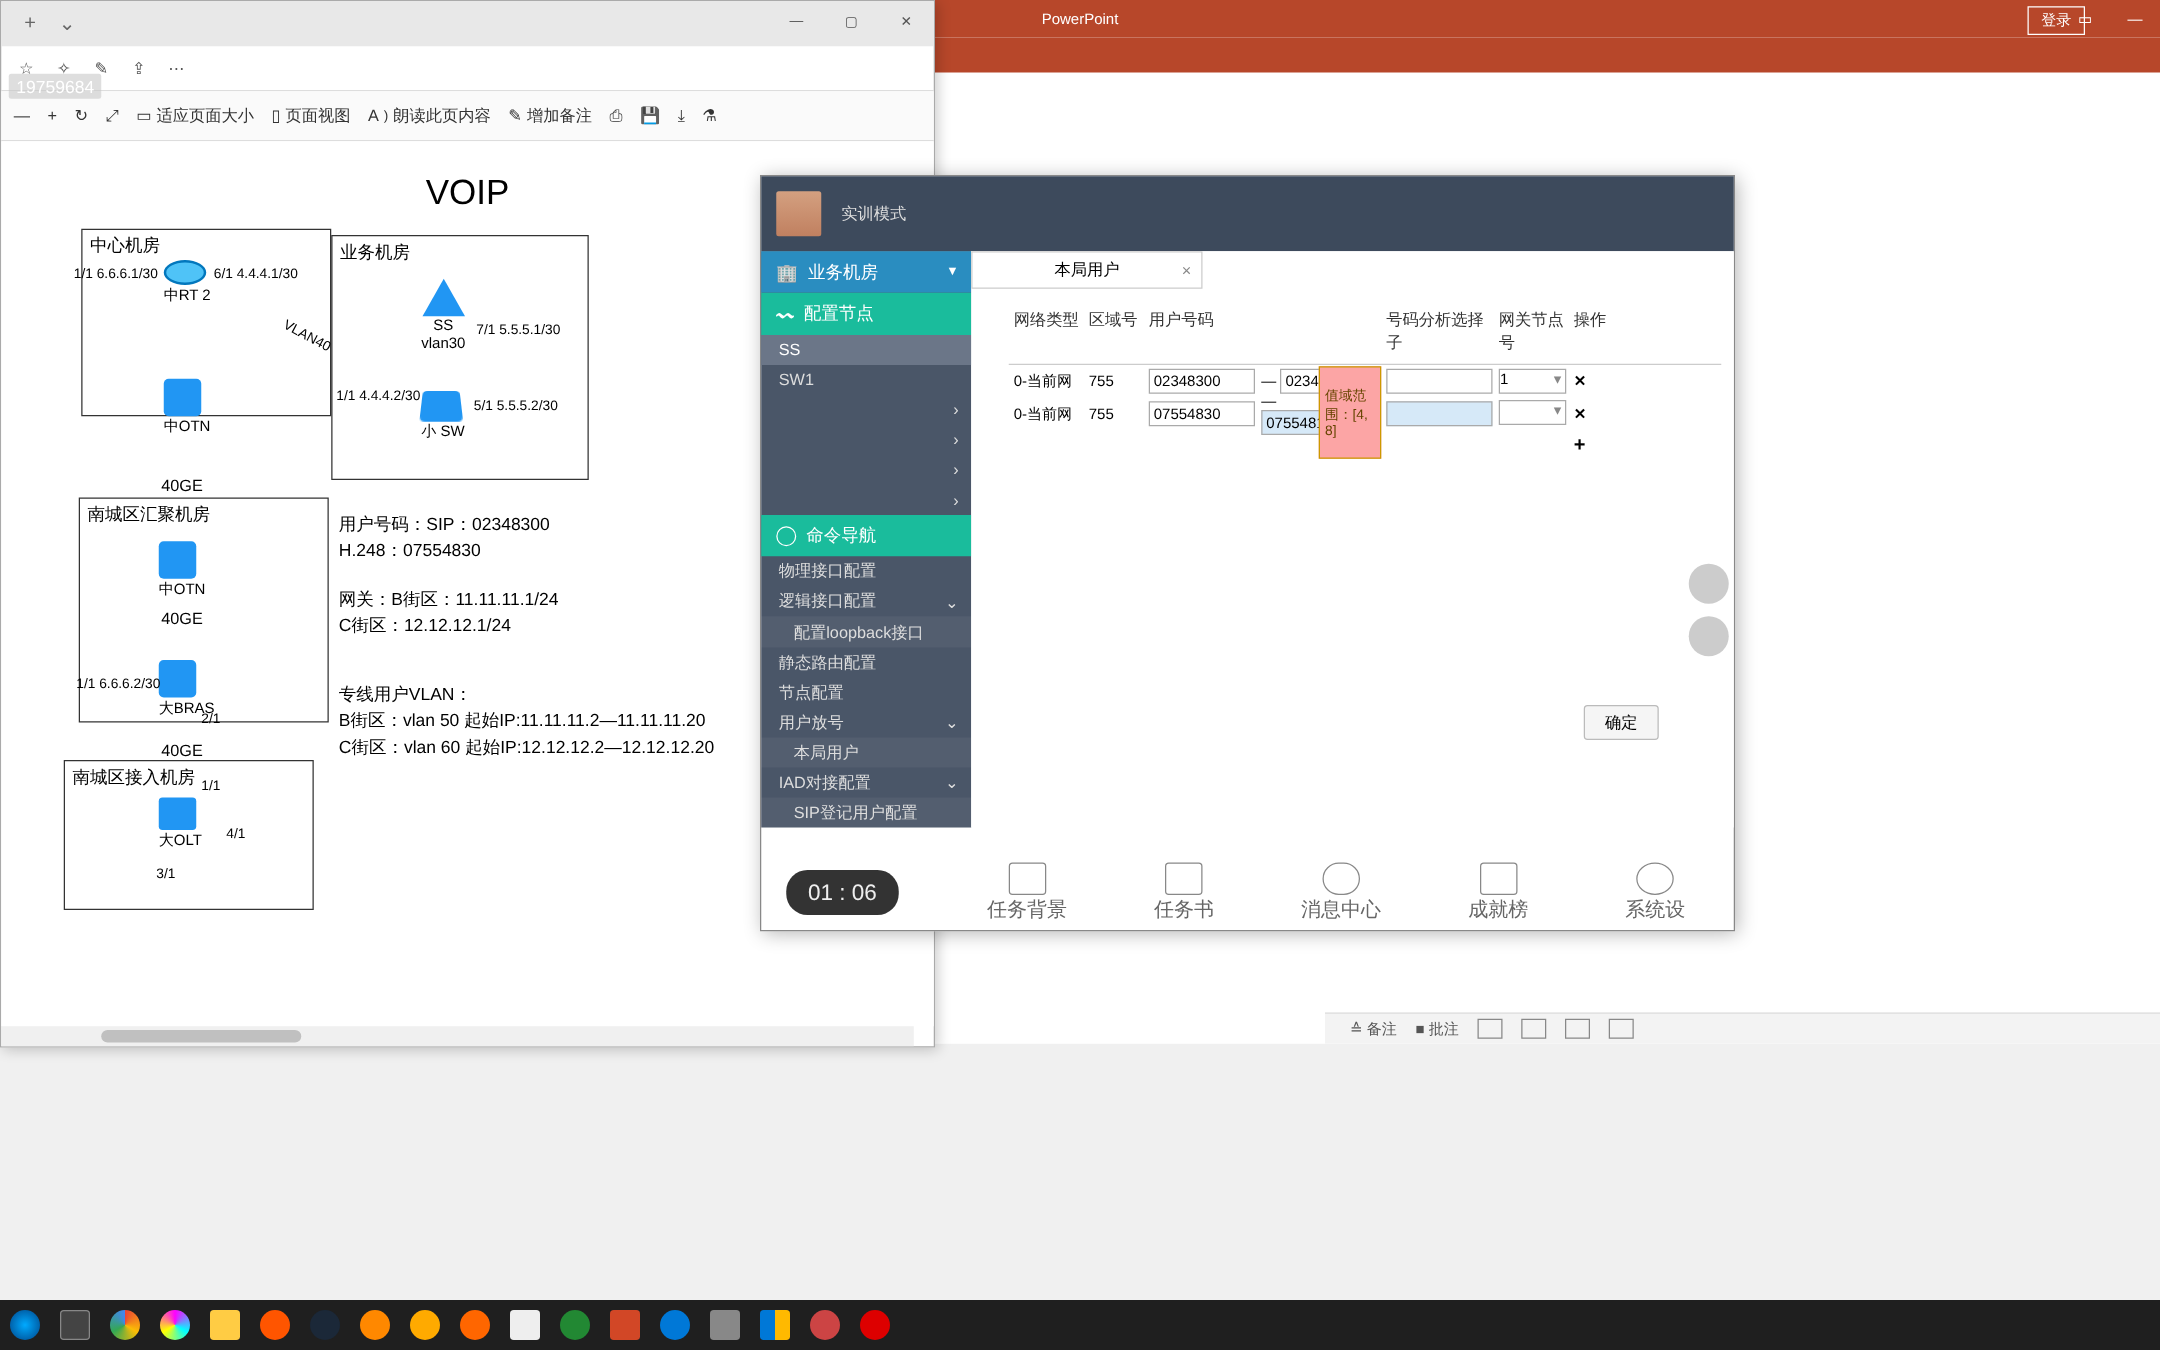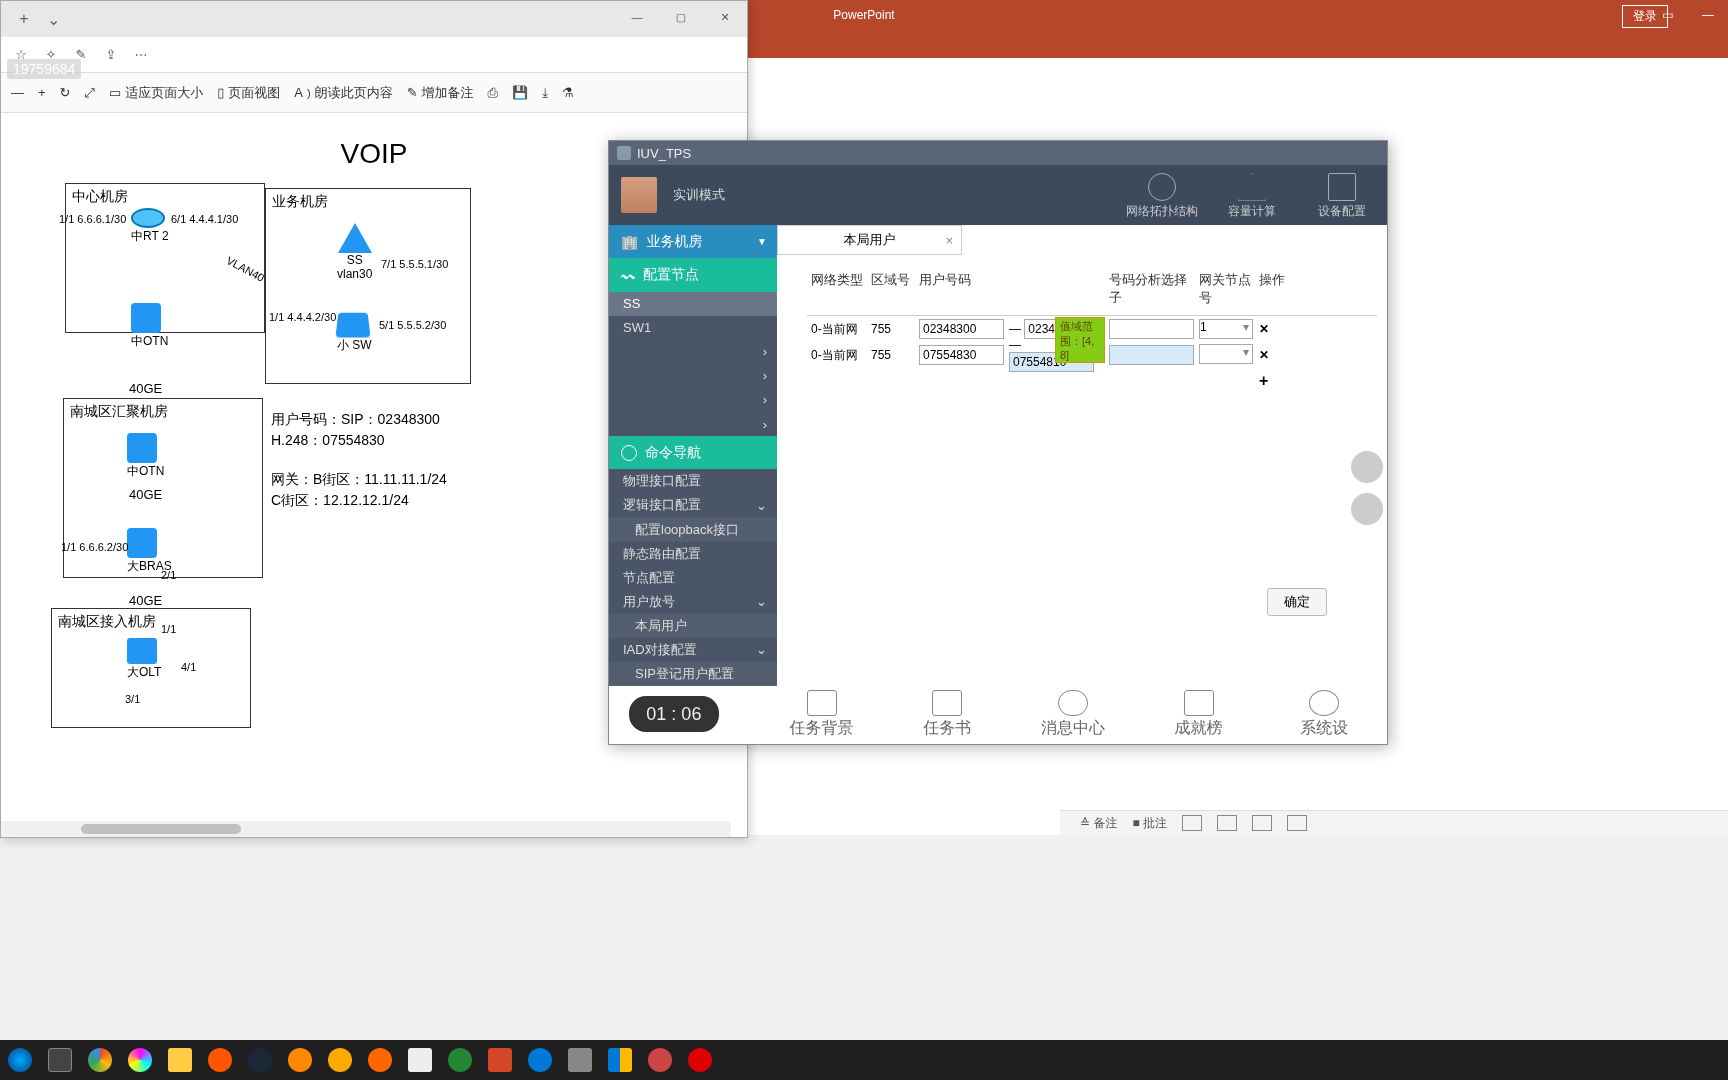--- a/index.html
+++ b/index.html
@@ -76,21 +76,21 @@
 .iuv-tab-close { position: absolute; right: 8px; color: #888; }
 .iuv-table { position: absolute; top: 44px; left: 30px; right: 10px; }
 .iuv-th { display: flex; font-size: 13px; color: #333; border-bottom: 1px solid #ccc; padding-bottom: 6px; }
 .iuv-th > div, .iuv-tr > div { padding: 2px 4px; }
 .c1 { width: 60px; } .c2 { width: 48px; } .c3 { width: 90px; } .c4 { width: 100px; } .c5 { width: 90px; } .c6 { width: 60px; } .c7 { width: 40px; }
 .iuv-tr { display: flex; align-items: center; font-size: 12px; height: 26px; }
 .iuv-input { border: 1px solid #aaa; height: 20px; font-size: 12px; padding: 0 3px; width: 85px; }
 .iuv-input.hl { background: #d6e9f8; }
 .iuv-select { border: 1px solid #aaa; height: 20px; width: 54px; font-size: 12px; position: relative; display: inline-block; background: #fff; }
 .iuv-select::after { content: '▾'; position: absolute; right: 3px; top: 0; color: #888; }
-.iuv-tooltip { position: absolute; background: #84cc16; border: 1px solid #cc9900; padding: 1px 4px; font-size: 11px; color: #664400; }
+.iuv-tooltip { position: absolute; background: #fca5a5; border: 1px solid #cc9900; padding: 15px 4px; font-size: 11px; color: #664400; }
 .iuv-del { cursor: pointer; font-weight: bold; }
 .iuv-add { cursor: pointer; font-size: 16px; font-weight: bold; }
 .iuv-ok { position: absolute; bottom: 70px; right: 60px; padding: 4px 16px; border: 1px solid #bbb; background: #f5f5f5; border-radius: 3px; font-size: 13px; }
 .iuv-bottombar { position: absolute; bottom: 0; left: 20px; right: 0; height: 60px; display: flex; align-items: center; }
 .iuv-timer { width: 100px; height: 36px; background: #333; border-radius: 17px; color: #eee; display: flex; align-items: center; justify-content: center; font-family: monospace; font-size: 18px; margin-right: 40px; position: relative; }
 .iuv-bicon { width: 140px; text-align: center; font-size: 16px; color: #666; }
 .iuv-bicon-glyph { width: 30px; height: 26px; margin: 0 auto 2px; border: 1.5px solid #888; border-radius: 3px; }
 .iuv-right-tools { position: absolute; right: 0; top: 310px; width: 36px; }
 .iuv-rtool { width: 32px; height: 32px; background: #ccc; border-radius: 50%; margin-bottom: 10px; }
 
@@ -219,48 +219,35 @@
     <span class="center-label" style="left:128px;top:480px">40GE</span>
 
     <div class="config-text" style="left:270px;top:296px">
       <div>用户号码：SIP：02348300</div>
       <div>H.248：07554830</div>
     </div>
     <div class="config-text" style="left:270px;top:356px">
       <div>网关：B街区：11.11.11.1/24</div>
       <div>C街区：12.12.12.1/24</div>
     </div>
+    <div class="config-text" style="left:270px;top:432px">
+      <div>专线用户VLAN：</div>
+      <div>B街区：vlan 50 起始IP:11.11.11.2—11.11.11.20</div>
+      <div>C街区：vlan 60 起始IP:12.12.12.2—12.12.12.20</div>
+    </div>
   </div>
   <div class="edge-scroll-h">
     <div class="edge-scroll-h-thumb"></div>
   </div>
 </div>
 
 <div class="iuv-win">
-  <div class="iuv-title">
-    <span class="iuv-title-icon"></span>
-    <span>IUV_TPS</span>
-  </div>
   <div class="iuv-topbar">
     <div class="iuv-avatar"></div>
     <span class="iuv-mode">实训模式</span>
-    <div class="iuv-topicons">
-      <div class="iuv-topicon">
-        <div class="iuv-topicon-glyph"></div>
-        <div>网络拓扑结构</div>
-      </div>
-      <div class="iuv-topicon">
-        <div class="iuv-topicon-glyph" style="border-radius:0;clip-path:polygon(50% 0,100% 100%,0 100%)"></div>
-        <div>容量计算</div>
-      </div>
-      <div class="iuv-topicon">
-        <div class="iuv-topicon-glyph" style="border-radius:2px"></div>
-        <div>设备配置</div>
-      </div>
-    </div>
   </div>
 
   <div class="iuv-body">
     <div class="iuv-left">
       <div class="iuv-loc">
         <span>🏢</span>
         <span>业务机房</span>
       </div>
       <div class="iuv-section">
         <span>〰</span>

